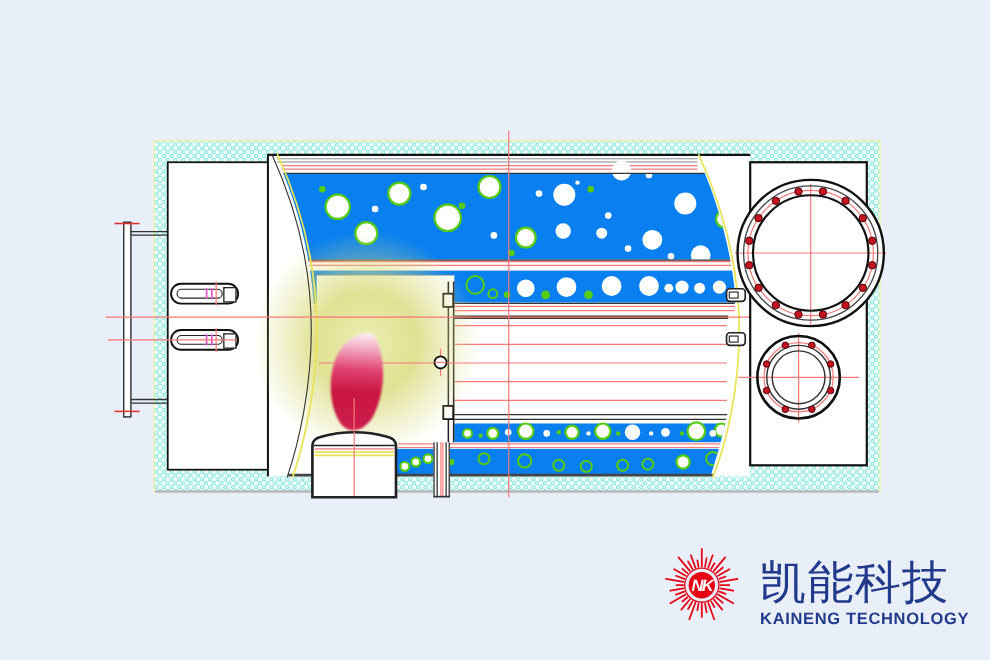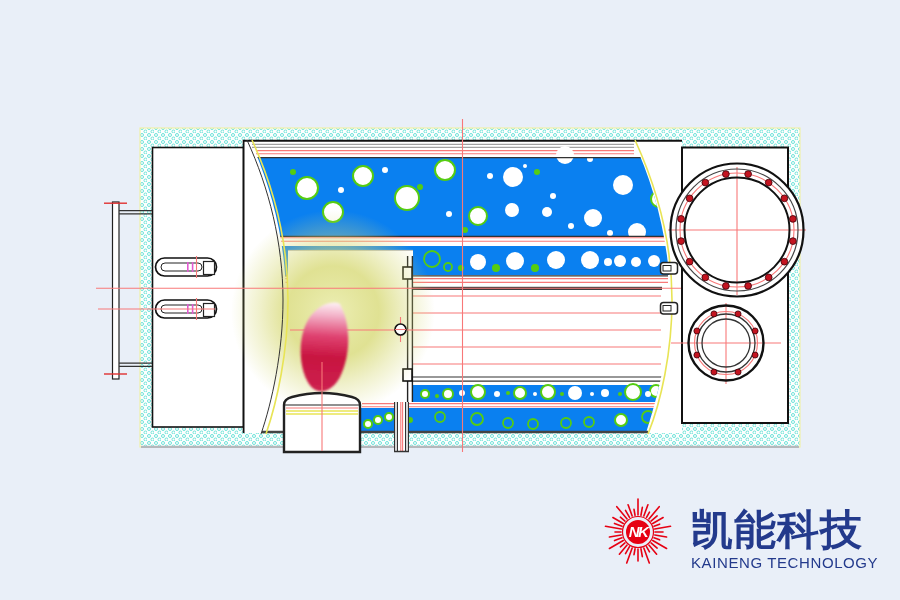--- a/index.html
+++ b/index.html
@@ -23,22 +23,22 @@
   .bolt{fill:#c41420;stroke:#3a0008;stroke-width:.8}
   .band{fill:var(--blue,#0a80f0)}
   
   .logo{position:absolute;left:598px;top:492px;display:flex;align-items:flex-end;gap:13px}
   .star{width:80px;height:80px;display:block}
   .star line{stroke:var(--logo_red,#e60113);stroke-width:1.6;stroke-linecap:round}
   .starring{fill:none;stroke:var(--logo_red,#e60113);stroke-width:1.2}
   .stardisc{fill:var(--logo_red,#e60113)}
   .nk{fill:#fff;font-family:"Liberation Sans",sans-serif;font-style:italic;font-weight:800;font-size:15px;letter-spacing:-1.5px}
   .logo-text{display:flex;flex-direction:column;justify-content:center}
-  .cn{color:var(--logo_navy,#233a8c);font-size:42px;line-height:46px;font-weight:700;letter-spacing:1px;white-space:nowrap}
-  .en{color:var(--logo_navy,#233a8c);font-size:15px;line-height:18px;font-weight:400;letter-spacing:.6px;margin-top:1px;white-space:nowrap}
+  .cn{color:var(--logo_navy,#233a8c);font-size:42px;line-height:46px;font-weight:400;letter-spacing:1px;white-space:nowrap}
+  .en{color:var(--logo_navy,#233a8c);font-size:15px;line-height:18px;font-weight:700;letter-spacing:.6px;margin-top:1px;white-space:nowrap}
 </style>
 </head>
 <body>
 
 <svg id="diagram-svg" width="900" height="600" viewBox="0 0 900 600">
   <defs>
     <pattern id="hatch" width="7" height="7" patternUnits="userSpaceOnUse">
       <rect width="7" height="7" fill="#fdfefe"></rect>
       <circle cx="2" cy="2" r="1.5" class="hdot"></circle>
       <circle cx="5.5" cy="5.5" r="1.5" class="hdot"></circle>

